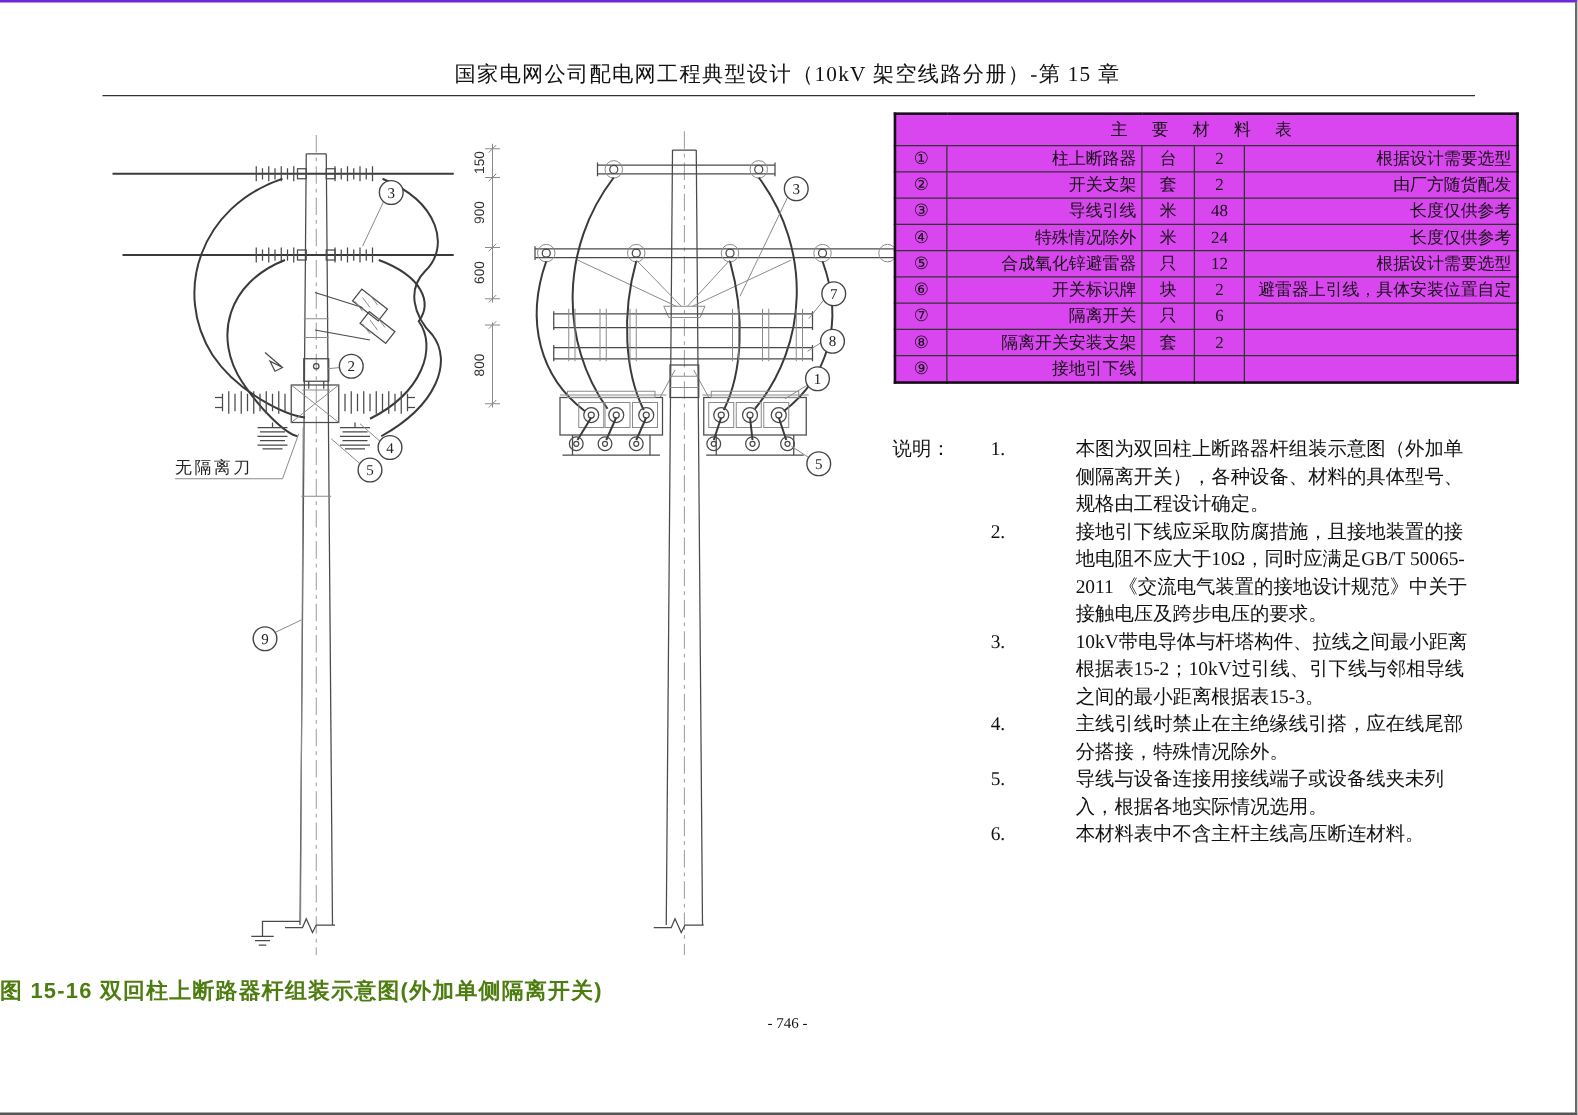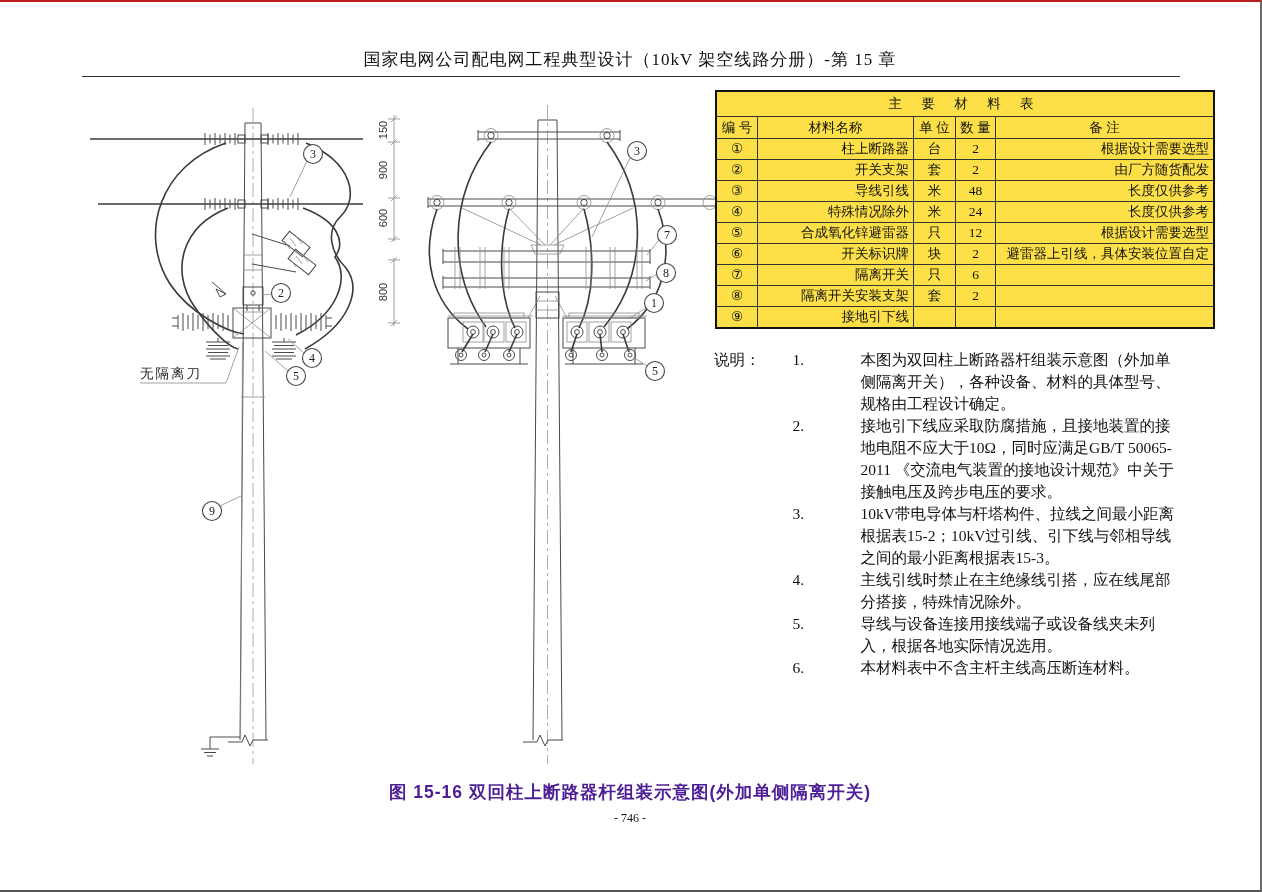--- a/index.html
+++ b/index.html
@@ -1,51 +1,51 @@
 <!DOCTYPE html>
 <html><head>
 <meta charset="utf-8">
 <style>
   html,body{margin:0;padding:0;background:#e8e8e8;}
   .page{
     position:relative;width:1262px;height:892px;background:#ffffff;
     font-family:"Liberation Serif","DejaVu Serif",serif;color:#1a1a1a;
-    border-top:2px solid #b91c1c;border-right:2px solid #6a6a6a;border-bottom:2px solid #555;
+    border-top:2px solid #6d28d9;border-right:2px solid #6a6a6a;border-bottom:2px solid #555;
     box-sizing:border-box;overflow:hidden;
   }
   .header-title{
     position:absolute;top:46px;left:0;width:100%;text-align:center;
     font-size:17px;letter-spacing:1px;color:#111;
   }
   .header-rule{position:absolute;top:74px;left:82px;width:1098px;height:0;border-top:1.5px solid #333;}
   .drawing-svg{position:absolute;left:80px;top:85px;}
   
   .materials{position:absolute;left:715px;top:88px;}
-  table.mat{border-collapse:collapse;border:2.5px solid #111;background:#fde047;}
+  table.mat{border-collapse:collapse;border:2.5px solid #111;background:#d946ef;}
   table.mat td,table.mat th{border:1px solid #333;font-weight:normal;font-size:13.5px;color:#111;padding:0 4px;height:20px;line-height:14px;}
   .mat-title{font-size:16px;font-weight:bold;letter-spacing:8px;text-align:center;height:24px !important;border-bottom:1px solid #333;}
   .mat th{height:21px !important;text-align:center;}
   .c0{width:32px;text-align:center;}
   .c1{width:141px;text-align:right;padding-left:10px !important;}
   .c2{width:33px;text-align:center;}
   .c3{width:31px;text-align:center;}
   .c4{width:205px;text-align:right;padding-left:8px !important;}
   
   .notes{position:absolute;left:714px;top:347px;width:468px;font-size:15.5px;line-height:22px;color:#111;}
   .notes-row{display:flex;gap:32px;}
   .notes-label{flex:0 0 46px;white-space:nowrap;}
   .notes-body{flex:1;}
   .note-item{display:flex;}
   .note-num{flex:0 0 20px;text-align:left;}
   .note-text{flex:1;margin-left:48px;}
   
   .caption{
-    position:absolute;top:778px;left:0;width:100%;text-align:center;
+    position:absolute;top:778px;left:0;width:100%;
     font-family:"Liberation Sans","DejaVu Sans",sans-serif;font-weight:bold;
-    font-size:17.5px;color:#4c1d95;letter-spacing:1px;
+    font-size:17.5px;color:#4d7c0f;letter-spacing:1px;
   }
   .page-number{position:absolute;top:809px;left:0;width:100%;text-align:center;font-size:12px;color:#111;}
   
   .ln{stroke:#4a4a4a;stroke-width:1;fill:none;}
   .ln-bold{stroke:#3a3a3a;stroke-width:1.6;fill:none;}
   .ln-light{stroke:#8a8a8a;stroke-width:0.8;fill:none;}
   .cl{stroke:#999;stroke-width:0.8;fill:none;stroke-dasharray:14 4 3 4;}
   .callout-circle{stroke:#444;stroke-width:1.1;fill:#fff;}
   .callout-num{font-family:"Liberation Serif","DejaVu Serif",serif;font-size:12px;fill:#222;}
   .dim-text{font-family:"Liberation Sans","DejaVu Sans",sans-serif;font-size:11px;fill:#333;}
@@ -352,27 +352,20 @@
           <col class="c0">
           <col class="c1">
           <col class="c2">
           <col class="c3">
           <col class="c4">
         </colgroup>
       <thead>
         <tr>
             <td class="mat-title" colspan="5">主 要 材 料 表</td>
           </tr>
-        <tr>
-          <th>编 号</th>
-          <th>材料名称</th>
-          <th>单 位</th>
-          <th>数 量</th>
-          <th>备 注</th>
-        </tr>
       </thead>
       <tbody>
           <tr>
             <td class="c0">①</td>
             <td class="c1">柱上断路器</td>
             <td class="c2">台</td>
             <td class="c3">2</td>
             <td class="c4">根据设计需要选型</td>
           </tr>
           <tr>

